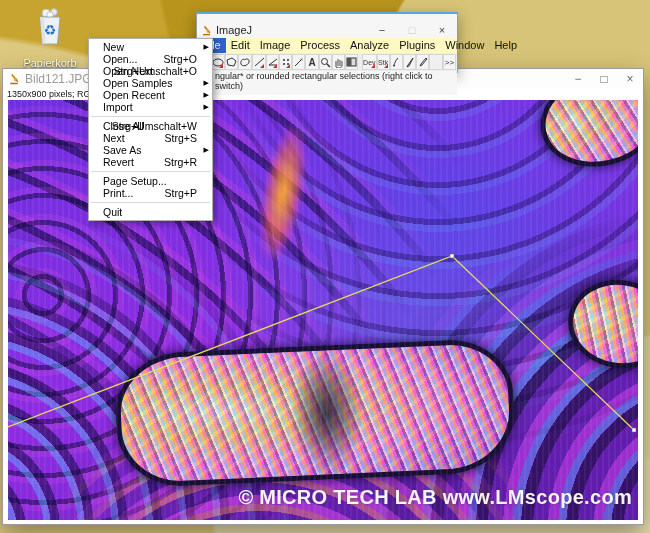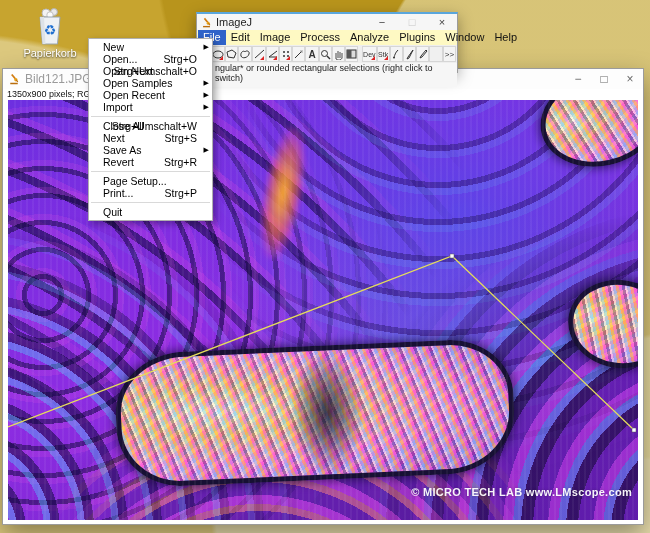--- a/index.html
+++ b/index.html
@@ -11,21 +11,21 @@
       radial-gradient(circle 300px at 101% 30%, rgba(226,212,150,.75) 0 99%, transparent 100%),
       radial-gradient(circle 420px at 88% -14%, #b8941c 0 99%, transparent 100%),
       radial-gradient(circle 520px at 112% 88%, #e7dcab 0 99%, transparent 100%),
       radial-gradient(circle 620px at -12% 122%, #dcc87e 0 99%, transparent 100%),
       #c7a42f;
   }
 
   
   .desk-icon { position:absolute; left:14px; top:6px; width:72px; text-align:center; }
   .desk-icon .glyph { width:40px; height:40px; margin:0 auto; display:block; }
-  .desk-icon .lbl { margin-top:1px; font-size:11px; color:#fff; text-shadow:0 1px 2px rgba(0,0,0,.75); }
+  .desk-icon .lbl { margin-top:11px; font-size:11px; color:#fff; text-shadow:0 1px 2px rgba(0,0,0,.75); }
 
   
   .winctl { display:flex; margin-left:auto; }
   .winctl span { width:30px; text-align:center; font-size:11px; color:#444; line-height:16px; }
 
   
   #img-win { position:absolute; left:2px; top:68px; width:642px; height:457px;
     background:#fff; border:1px solid #9b9b9b; box-shadow:0 10px 24px rgba(0,0,0,.38); z-index:1; }
   #img-title { height:20px; display:flex; align-items:center; padding-left:5px; background:#fdfdfd; }
   #img-title .t { font-size:12px; color:#9a9a9a; margin-left:5px; }
@@ -66,28 +66,28 @@
        repeating-linear-gradient(70deg, rgba(255,255,255,.5) 0 2px, rgba(120,220,255,.45) 2px 5px, rgba(255,190,60,.5) 5px 8px, rgba(255,90,220,.45) 8px 11px, rgba(40,30,110,.35) 11px 14px),
        repeating-linear-gradient(-35deg, rgba(255,240,150,.3) 0 4px, rgba(80,160,255,.3) 4px 8px, rgba(250,70,190,.3) 8px 12px),
        radial-gradient(ellipse at 25% 45%, #fdf4e0 0%, #ffc050 25%, #ff70d8 55%, #7c2ad2 100%); }
   #crystal-main { left:108px; top:246px; width:398px; height:134px; transform:rotate(-2.5deg);
       border-radius:70px 64px 70px 64px / 60px 56px 62px 60px; }
   #crystal-main::after { content:''; position:absolute; left:44%; top:0; width:18%; height:100%;
       background:radial-gradient(ellipse at center, rgba(15,12,50,.78), rgba(15,12,50,0) 72%); }
   #crystal-tr { right:-22px; top:-26px; width:120px; height:92px; border-radius:50%; transform:rotate(-12deg); }
   #crystal-r { right:-34px; top:180px; width:104px; height:88px; border-radius:50%; transform:rotate(8deg); }
   #sel-svg { position:absolute; left:0; top:0; }
-  #watermark { position:absolute; right:6px; top:386px; font-size:11px; font-weight:600; letter-spacing:.3px;
+  #watermark { position:absolute; right:6px; top:386px; font-size:20px; font-weight:600; letter-spacing:.3px;
       color:rgba(255,255,255,.95); text-shadow:0 0 3px rgba(0,0,0,.25); }
 
   
   #ij-win { position:absolute; left:196px; top:12px; width:262px; height:61px;
     background:#f6f6f6; border:1px solid #9b9b9b; border-top:2px solid #5aa6dc;
     box-shadow:0 5px 14px rgba(0,0,0,.35); z-index:2; }
-  #ij-title { height:16px; display:flex; align-items:center; padding-left:4px; background:#f6f6f6; }
+  #ij-title { height:16px; display:flex; align-items:center; padding-left:4px; background:#f6f6f6;margin-top:8px; }
   #ij-title .t { font-size:11px; color:#222; margin-left:4px; }
   #ij-title .max { color:#c6c6c6; }
   #ij-menubar { height:15px; display:flex; align-items:flex-end; background:#fef9c3; padding-left:1px; }
   #ij-menubar .m { font-size:11px; color:#111; padding:1px 5px; line-height:13px; }
   #ij-menubar .m.active { background:#2f63c9; color:#fff; }
   #ij-toolbar { height:18px; display:flex; align-items:center; background:#eeeeee; padding:0 1px; }
   .tool { width:17px; height:16px; border:1px solid #d6d6d6; background:#f4f4f4; position:relative;
       display:flex; align-items:center; justify-content:center; font-size:8px; color:#333; }
   .tool svg { display:block; }
   .tool .reddot::after, .tool.redmark::after { content:''; position:absolute; right:1px; bottom:1px;

